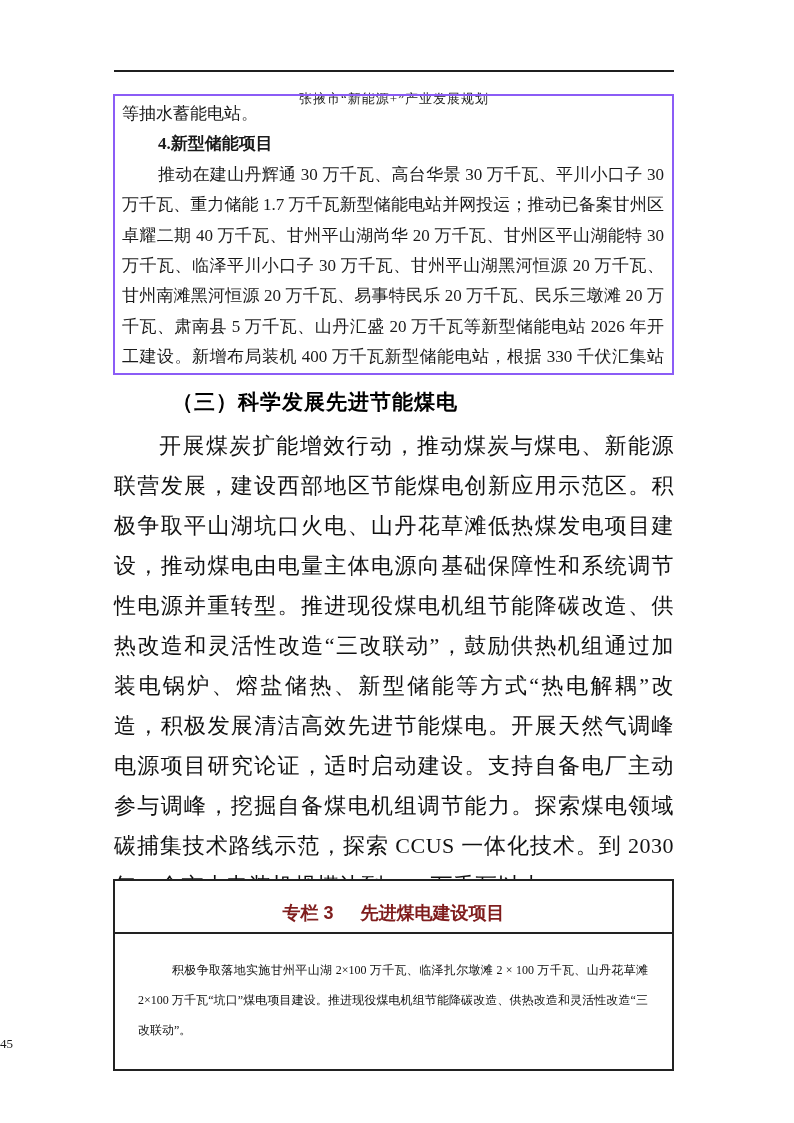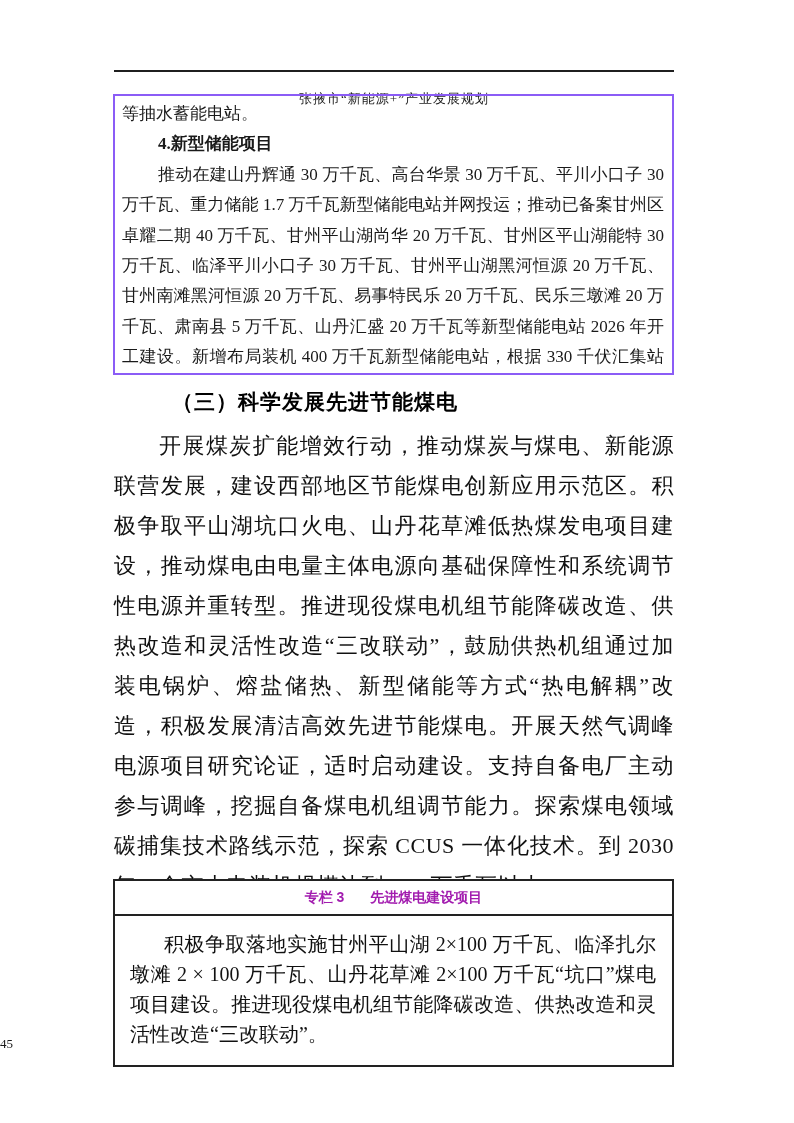--- a/index.html
+++ b/index.html
@@ -96,30 +96,31 @@
     top: 879px;
     width: 561px;
     box-sizing: border-box;
     border: 2px solid #222222;
     background: #ffffff;
   }
   .column-title {
     text-align: center;
     font-family: "Liberation Sans", "DejaVu Sans", sans-serif;
     font-weight: 700;
-    font-size: 14px;
-    color: #a21caf;
+    font-size: 18px;
+    color: #7f1d1d;
     padding: 8px 0 7px 0;
     border-bottom: 2px solid #222222;
+    margin-top: 12px;
   }
   .column-title .column-title-text { margin-left: 22px; }
   .column-body {
-    margin: 8px;
+    margin: 16px;
     padding: 5px 8px 8px 7px;
-    font-size: 20px;
+    font-size: 12px;
     line-height: 30px;
     text-align: justify;
     text-justify: inter-ideograph;
     text-indent: 34px;
     color: #111111;
   }
   
   .page-number {
     position: absolute;
     left: 0;

